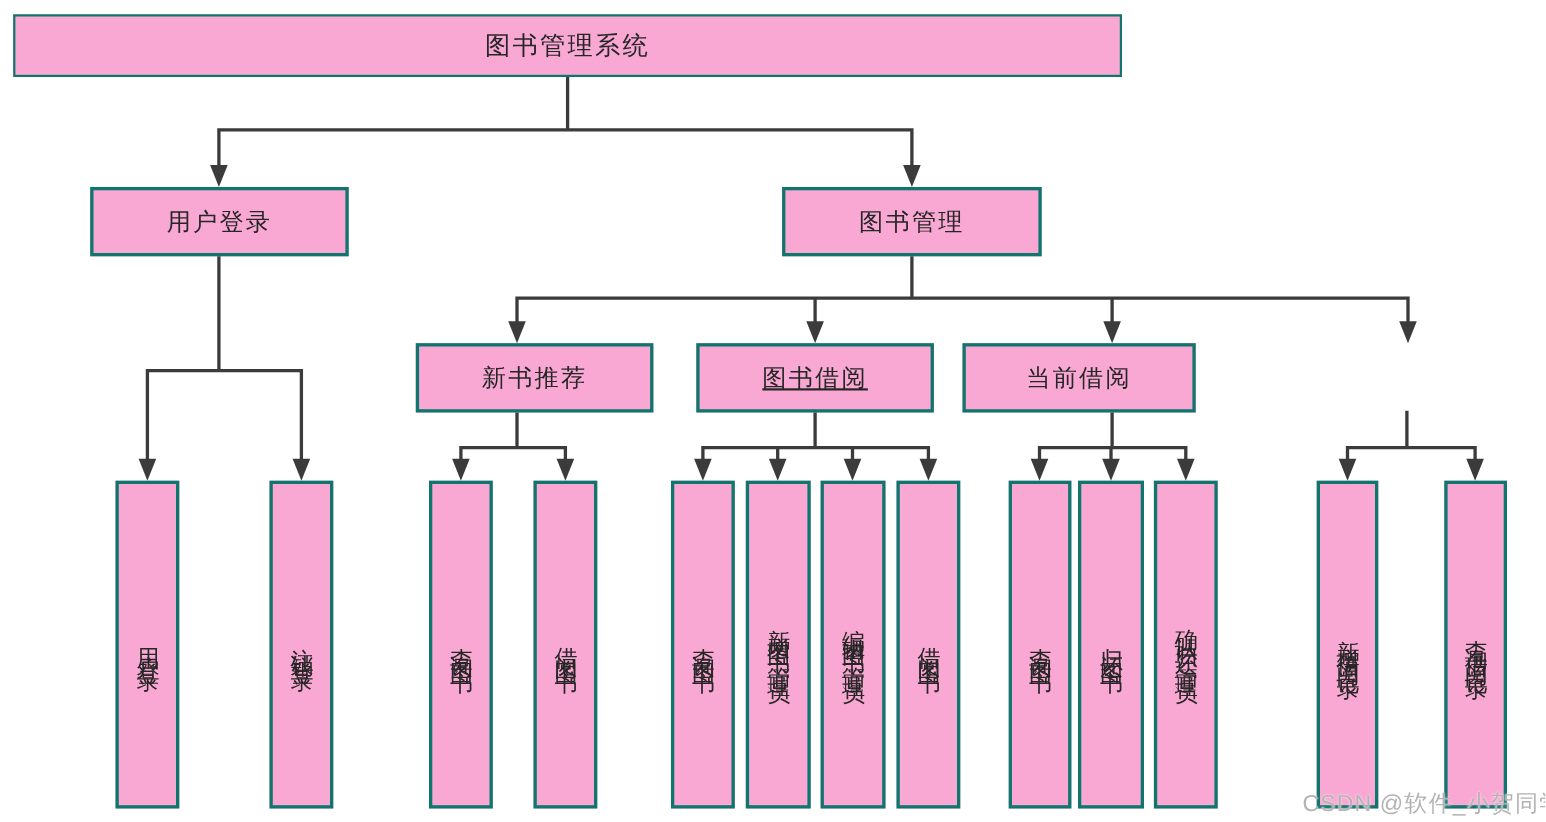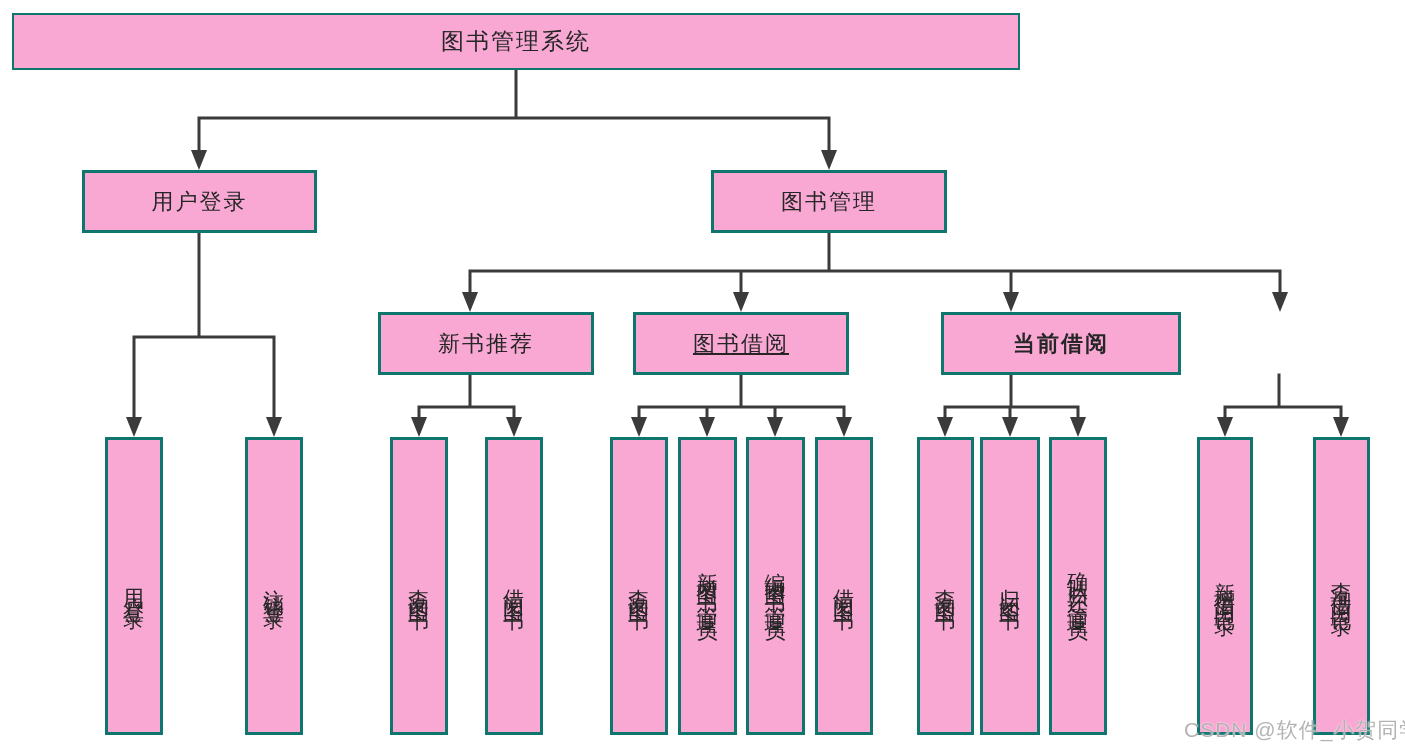--- a/index.html
+++ b/index.html
@@ -118,21 +118,21 @@
   <div class="node" style="left:711px; top:170px; width:236px; height:63px;">
     <span>图书管理</span>
   </div>
 
   <div class="node" style="left:362px; top:312px; width:216px; height:63px;margin-left:16px;">
     <span>新书推荐</span>
   </div>
   <div class="node" style="left:633px; top:312px; width:216px; height:63px;text-decoration:underline;">
     <span>图书借阅</span>
   </div>
-  <div class="node" style="left:941px; top:312px; width:240px; height:63px;font-weight:bold;">
+  <div class="node" style="left:875px; top:312px; width:212px; height:63px;">
     <span>当前借阅</span>
   </div>
 
   <div class="node leaf" style="left:105px; top:437px; width:58px; height:298px;">
     <span class="vlabel">用户登录</span>
   </div>
   <div class="node leaf" style="left:245px; top:437px; width:58px; height:298px;">
     <span class="vlabel">注销登录</span>
   </div>
 

